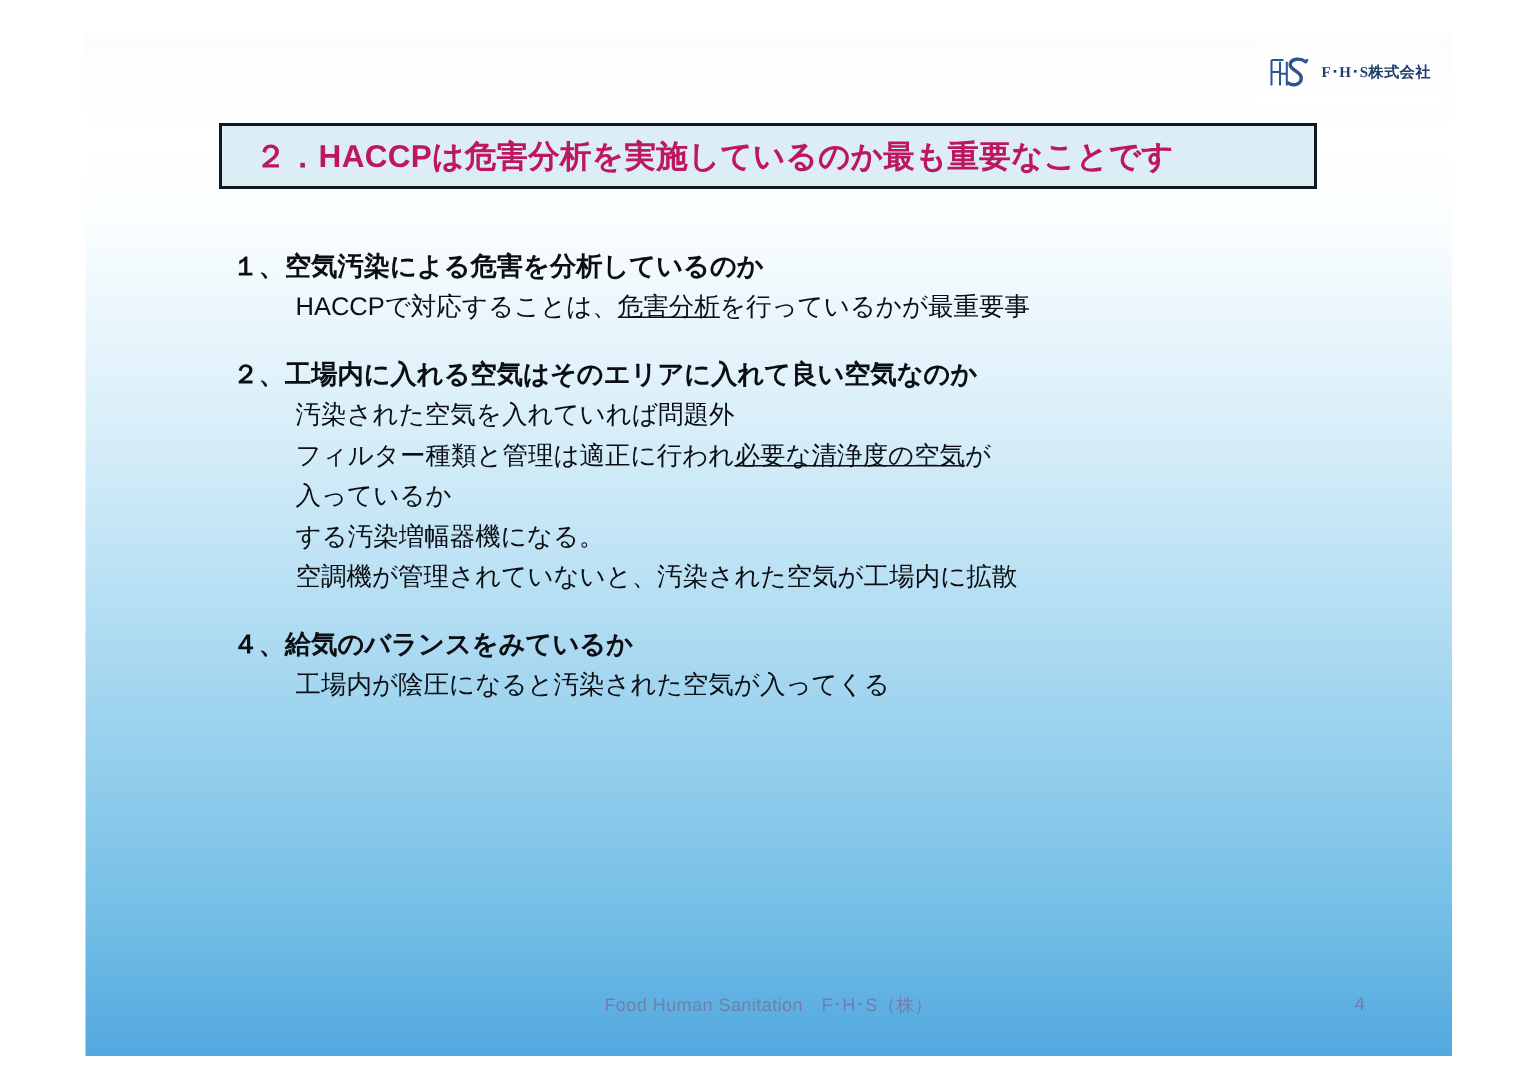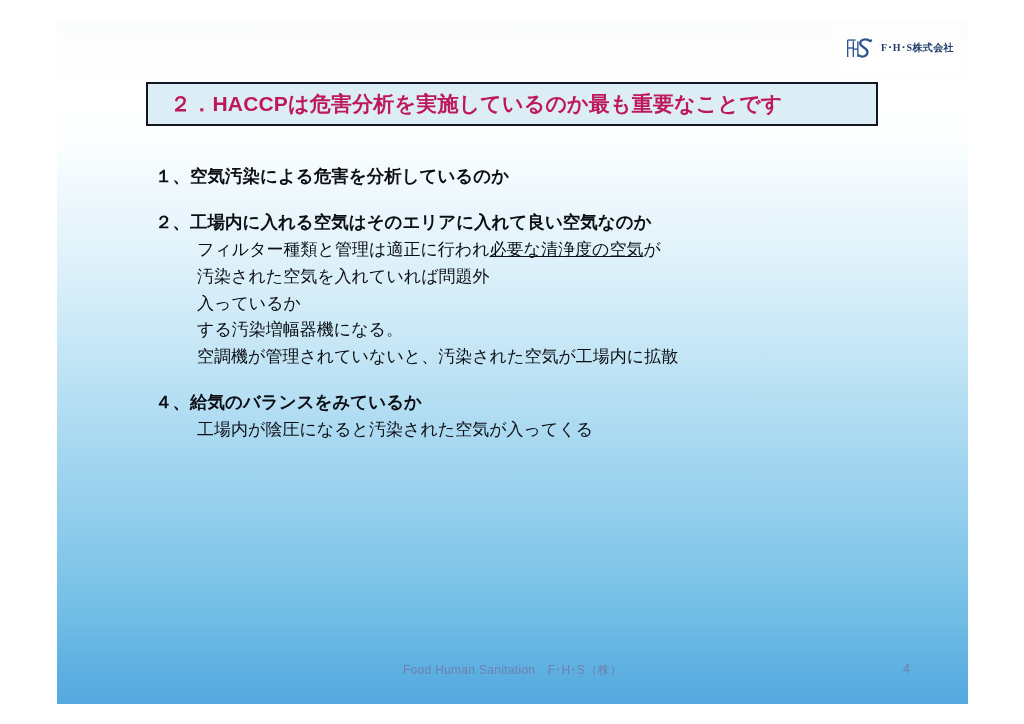--- a/index.html
+++ b/index.html
@@ -91,21 +91,20 @@
     position: absolute;
     left: 98px;
     top: 142px;
     width: 800px;
   }
   .block {
     margin-bottom: 0;
   }
   .block.gap-after {
     margin-bottom: 18px;
-    font-family: Liberation Mono, monospace;
   }
   .head-line {
     font-size: 17.5px;
     font-weight: bold;
     color: #0b0e13;
     line-height: 27px;
     white-space: nowrap;
   }
   .head-num {
     font-weight: bold;
@@ -170,25 +169,26 @@
     <span class="logo-text">F･H･S株式会社</span>
   </div>
 
   <div class="title-box">
     <span class="title-text">２．HACCPは危害分析を実施しているのか最も重要なことです</span>
   </div>
 
   <div class="body-area">
       <div class="block gap-after">
         <div class="head-line"><span class="head-num">１、</span><span>空気汚染による危害を分析しているのか</span></div>
+        <div class="sub-line"><span>HACCPで対応することは、</span><span class="u">危害分析</span><span>を行っているかが最重要事</span></div>
       </div>
       <div class="block">
         <div class="head-line"><span class="head-num">２、</span><span>工場内に入れる空気はそのエリアに入れて良い空気なのか</span></div>
+        <div class="sub-line"><span>汚染された空気を入れていれば問題外</span></div>
         <div class="sub-line"><span>フィルター種類と管理は適正に行われ</span><span class="u">必要な清浄度の空気</span><span>が</span></div>
-        <div class="sub-line"><span>汚染された空気を入れていれば問題外</span></div>
         <div class="sub-line"><span>入っているか</span></div>
       </div>
       <div class="block gap-after">
         <div class="sub-line"><span>する汚染増幅器機になる。</span></div>
         <div class="sub-line"><span>空調機が管理されていないと、汚染された空気が工場内に拡散</span></div>
       </div>
       <div class="block">
         <div class="head-line"><span class="head-num">４、</span><span>給気のバランスをみているか</span></div>
         <div class="sub-line"><span>工場内が陰圧になると汚染された空気が入ってくる</span></div>
       </div>

